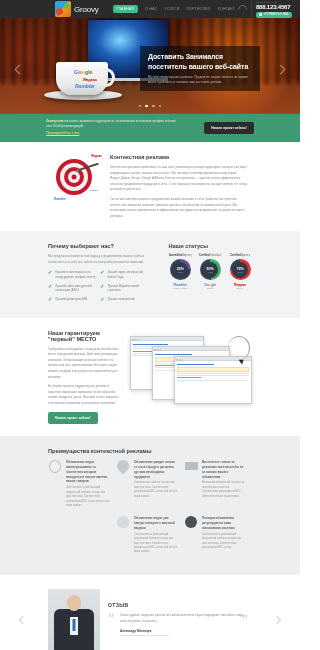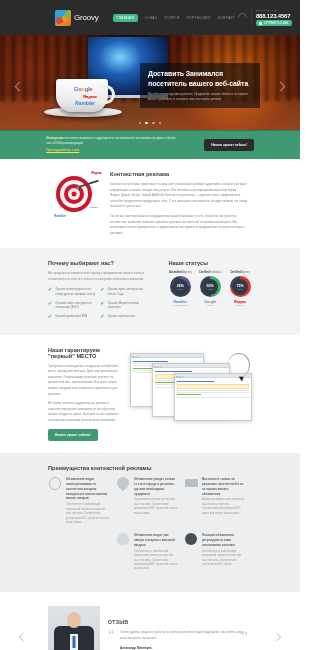--- a/index.html
+++ b/index.html
@@ -8,21 +8,21 @@
     font-family:"Liberation Sans", sans-serif;
     background:#ffffff;
     font-size:4px;
     color:#555;
     -webkit-font-smoothing:antialiased;
   }
   .page { width:300px; height:650px; position:relative; overflow:hidden; }
 
   
   .header {
-    height:35px; background:#2b2b2b; display:flex; align-items:center;
+    height:18px; background:#2b2b2b; display:flex; align-items:center;
     position:relative; z-index:20;
   }
   .logo-wrap { display:flex; align-items:center; margin-left:55px; }
   .logo-mark {
     width:16px; height:16px; border-radius:2px; position:relative; overflow:hidden;
     background:linear-gradient(135deg,#2ca6e0 0%,#2ca6e0 45%,#f3a712 45%,#e8622a 100%);
   }
   .logo-mark::before{
     content:""; position:absolute; left:1px; top:7px; width:7px; height:7px;
     background:#d64b3a; border-radius:50% 50% 50% 0; transform:rotate(-20deg);

